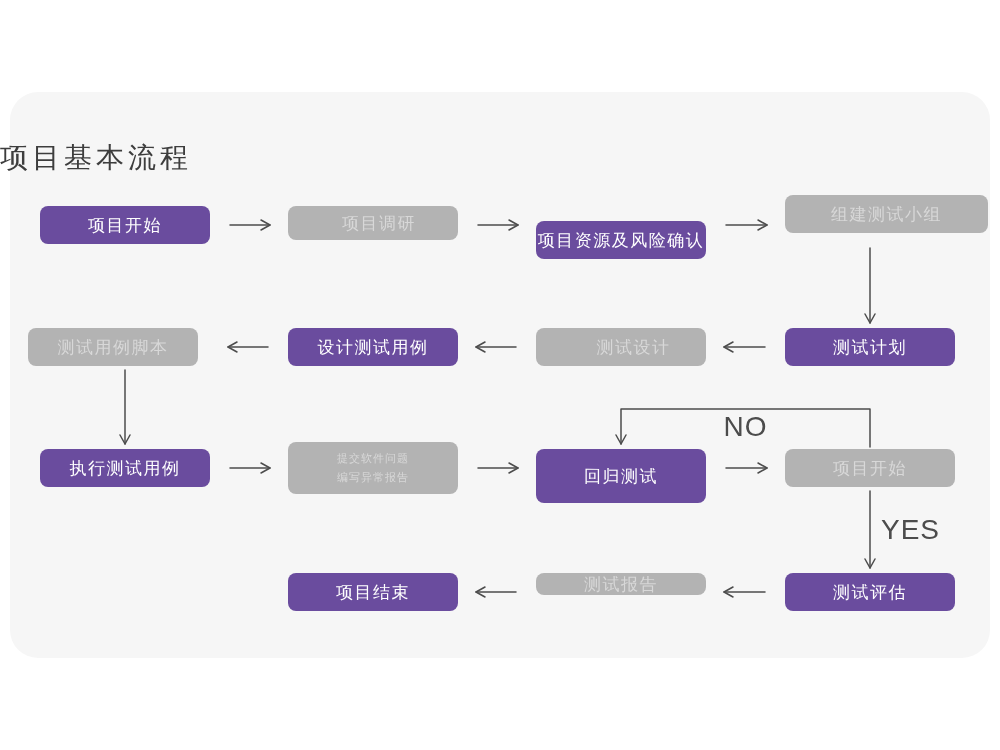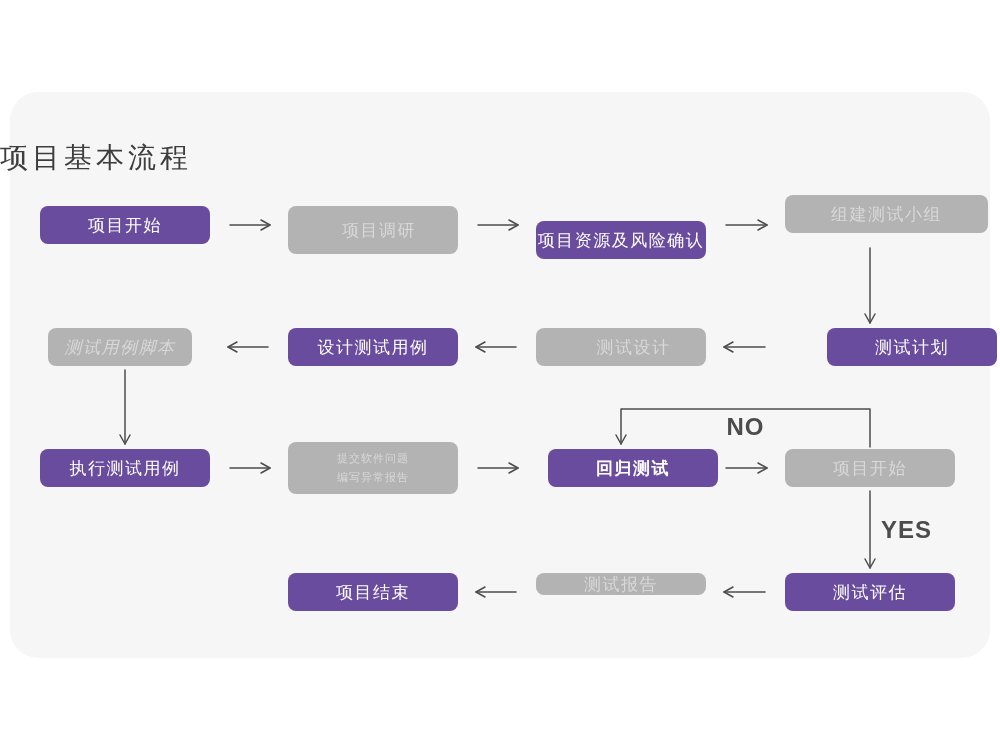--- a/index.html
+++ b/index.html
@@ -75,22 +75,22 @@
   }
   svg.arrows polyline, svg.arrows line {
     fill: none;
     stroke: var(--arrow-color, #4c4c4c);
     stroke-width: 1.5;
     stroke-linecap: round;
     stroke-linejoin: round;
   }
   .edge-label {
     position: absolute;
-    font-size: 24px;
-    font-weight: 700;
+    font-size: 28px;
+    font-weight: 400;
     letter-spacing: 1px;
     color: var(--arrow-color, #4c4c4c);
     white-space: nowrap;
   }
 </style>
 </head>
 <body>
 
 <div class="stage">
   <div class="card"></div>
@@ -154,49 +154,49 @@
       </g>
       <g>
         <polyline points="516,592 476,592"></polyline>
         <polyline points="485,587 476,592 485,597"></polyline>
       </g>
     </svg>
   <div id="nodes-layer">
       <div class="node purple" style="left: 40px; top: 206px; width: 170px; height: 38px;">
         <span>项目开始</span>
       </div>
-      <div class="node gray" style="left: 288px; top: 206px; width: 170px; height: 48px; padding-left: 12px;">
+      <div class="node gray" style="left: 288px; top: 206px; width: 170px; height: 34px; padding-left: 12px;">
         <span>项目调研</span>
       </div>
       <div class="node purple" style="left: 536px; top: 221px; width: 170px; height: 38px;">
         <span>项目资源及风险确认</span>
       </div>
       <div class="node gray" style="left: 785px; top: 195px; width: 203px; height: 38px;">
         <span>组建测试小组</span>
       </div>
-      <div class="node purple" style="left: 827px; top: 328px; width: 170px; height: 38px;">
+      <div class="node purple" style="left: 785px; top: 328px; width: 170px; height: 38px;">
         <span>测试计划</span>
       </div>
       <div class="node gray" style="left: 536px; top: 328px; width: 170px; height: 38px; padding-left: 25px;">
         <span>测试设计</span>
       </div>
       <div class="node purple" style="left: 288px; top: 328px; width: 170px; height: 38px;">
         <span>设计测试用例</span>
       </div>
-      <div class="node gray" style="left: 48px; top: 328px; width: 144px; height: 38px; font-style: italic;">
+      <div class="node gray" style="left: 28px; top: 328px; width: 170px; height: 38px;">
         <span>测试用例脚本</span>
       </div>
       <div class="node purple" style="left: 40px; top: 449px; width: 170px; height: 38px;">
         <span>执行测试用例</span>
       </div>
       <div class="node gray two-line" style="left: 288px; top: 442px; width: 170px; height: 52px;">
         <span>提交软件问题</span>
         <span>编写异常报告</span>
       </div>
-      <div class="node purple" style="left: 548px; top: 449px; width: 170px; height: 38px; font-weight: bold;">
+      <div class="node purple" style="left: 536px; top: 449px; width: 170px; height: 54px;">
         <span>回归测试</span>
       </div>
       <div class="node gray" style="left: 785px; top: 449px; width: 170px; height: 38px;">
         <span>项目开始</span>
       </div>
       <div class="node purple" style="left: 785px; top: 573px; width: 170px; height: 38px;">
         <span>测试评估</span>
       </div>
       <div class="node gray" style="left: 536px; top: 573px; width: 170px; height: 22px;">
         <span>测试报告</span>

